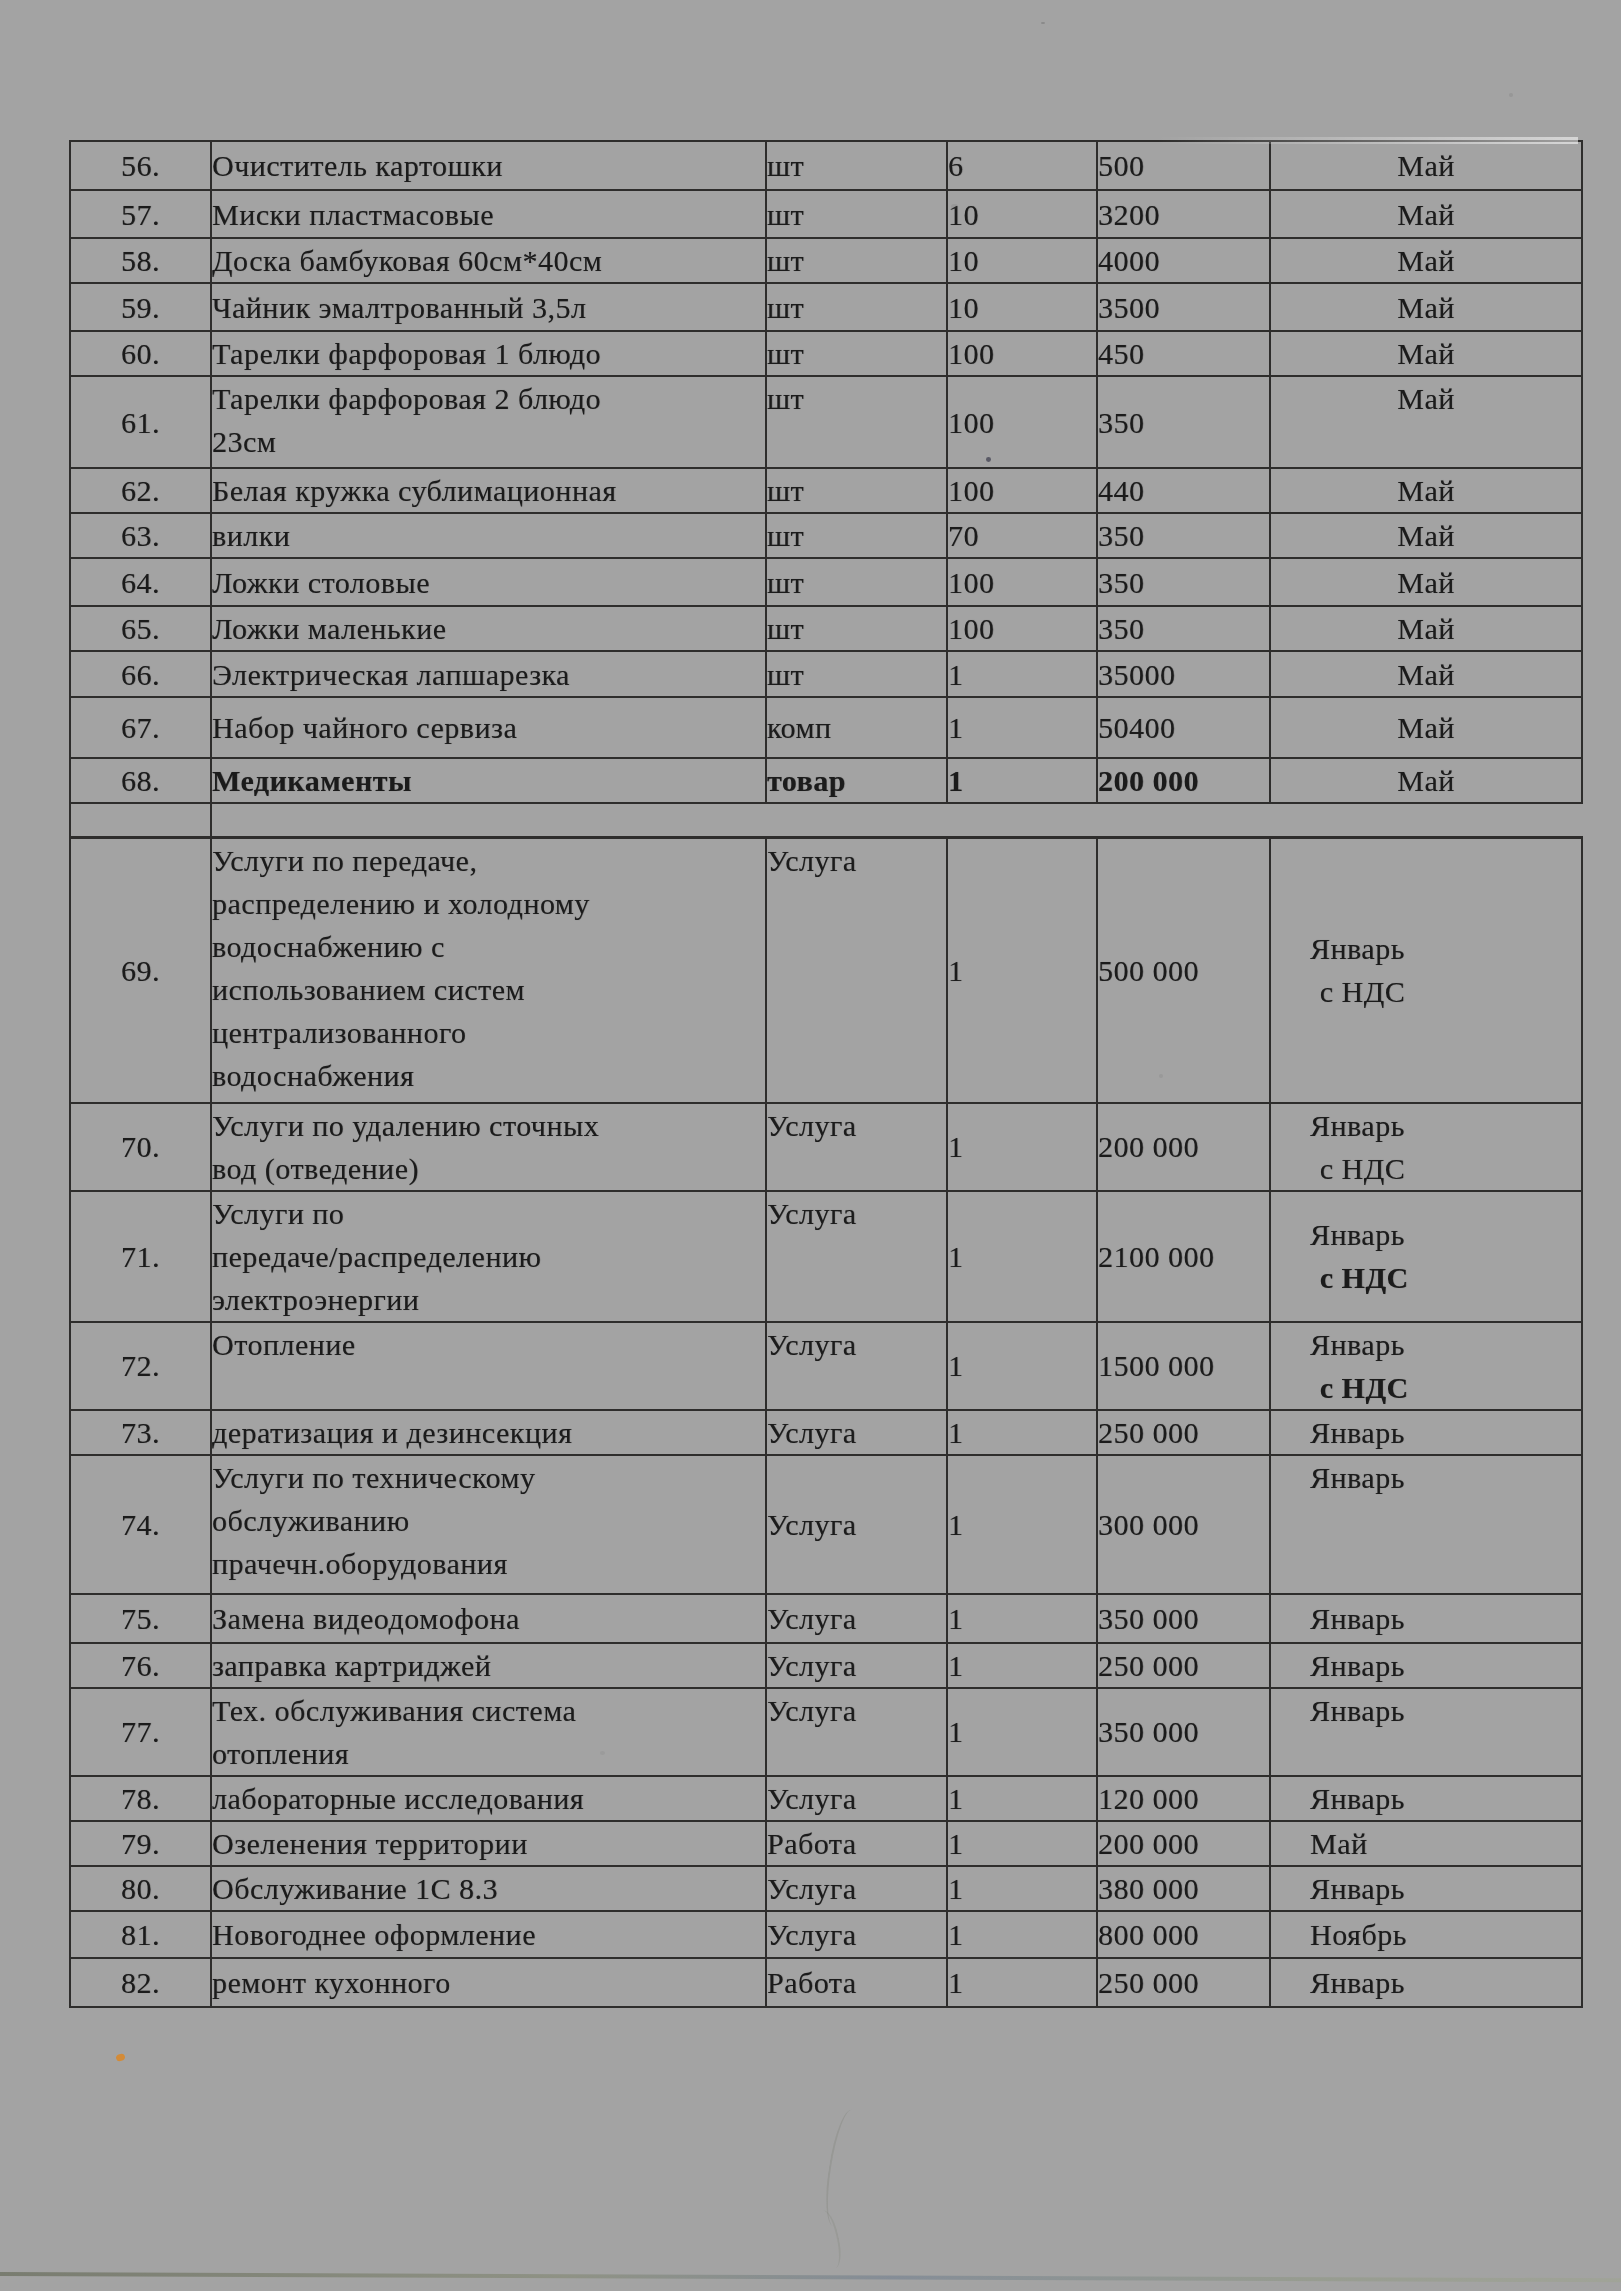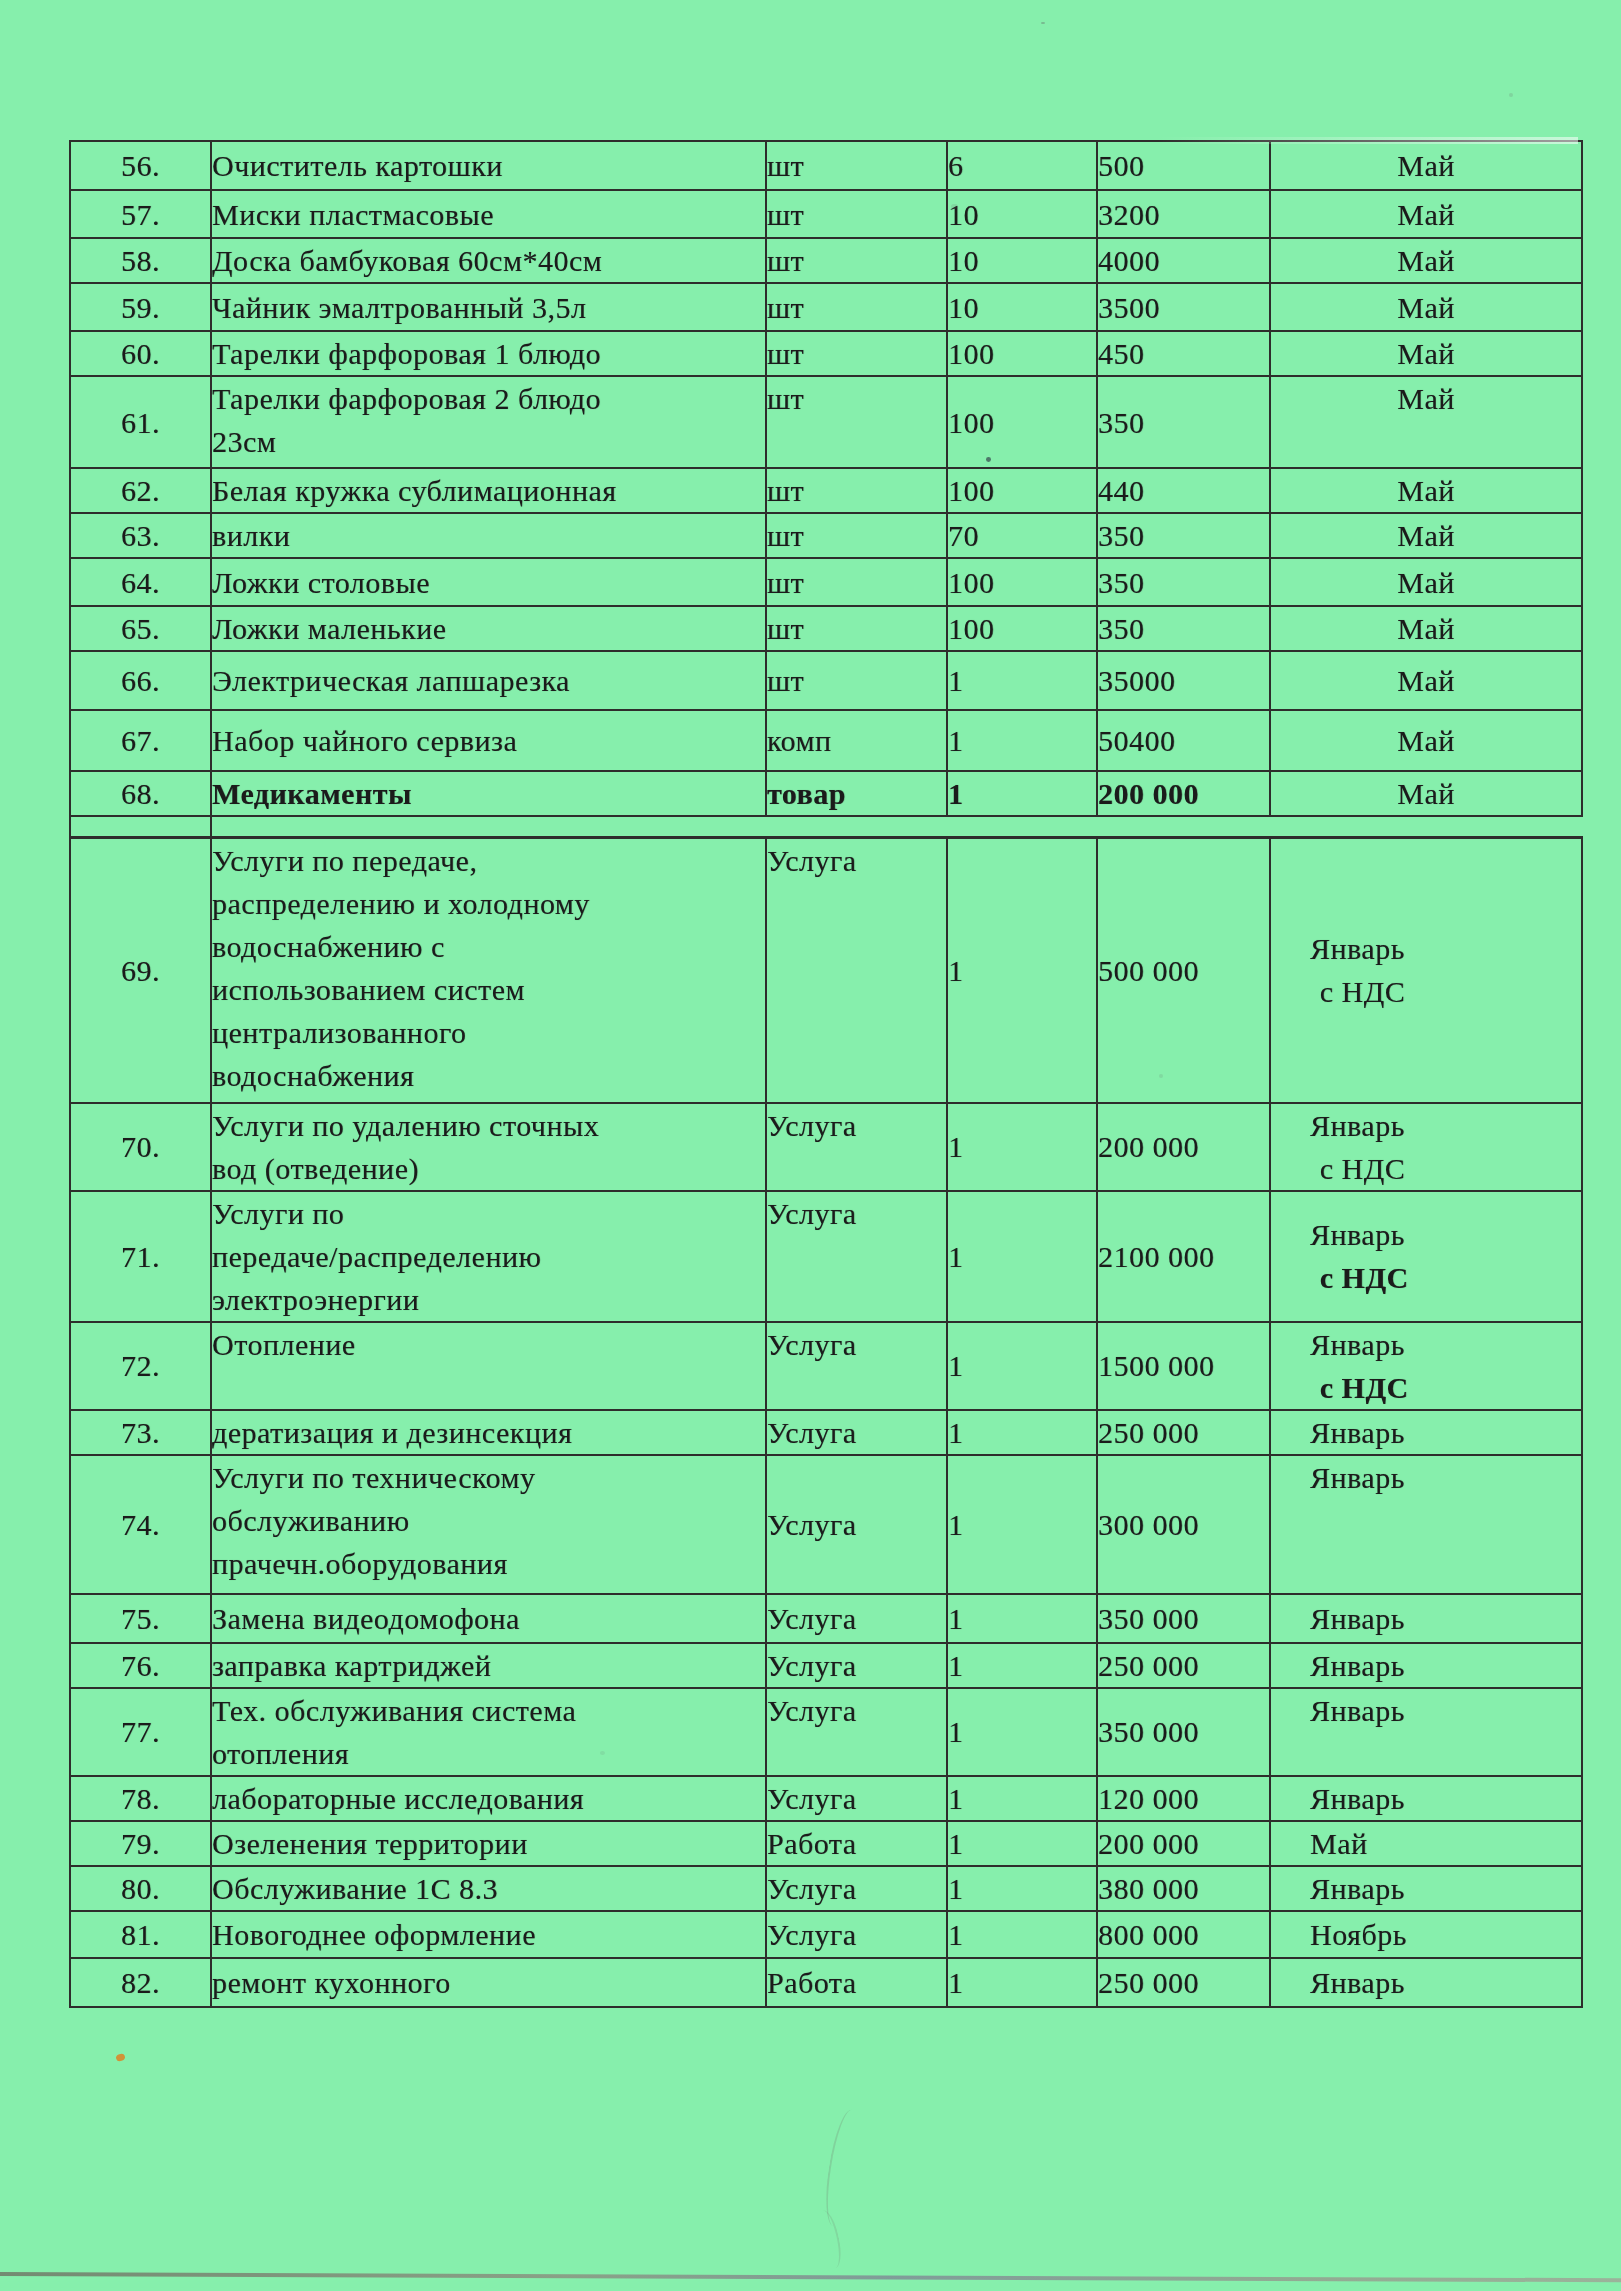--- a/index.html
+++ b/index.html
@@ -4,21 +4,21 @@
 <style>
   html,body{margin:0;padding:0;}
   body{
     width:1621px;height:2292px;
     background:#ffffff;
     position:relative;
     overflow:hidden;
     font-family:"Liberation Serif","DejaVu Serif",serif;
     color:#1b1b1b;
   }
-  .page{position:absolute;inset:0;background:#86efac;}
+  .page{position:absolute;inset:0;background:#a3a3a3;}
 
   table.doc-table{
     position:absolute;
     left:69px;
     width:1512px;
     border-collapse:collapse;
     table-layout:fixed;
     font-size:30px;
     letter-spacing:0.5px;
   }
@@ -201,21 +201,21 @@
         <tr style="height: 45px;">
           <td class="cnum vm">65.</td>
           <td class="cname vm">Ложки маленькие</td>
           <td class="cunit vm">шт</td>
           <td class="cqty vm">100</td>
           <td class="cprice vm">350</td>
           <td class="cmonth vm">
             <div>Май</div>
           </td>
         </tr>
-        <tr style="height: 59px;">
+        <tr style="height: 46px;">
           <td class="cnum vm">66.</td>
           <td class="cname vm">Электрическая лапшарезка</td>
           <td class="cunit vm">шт</td>
           <td class="cqty vm">1</td>
           <td class="cprice vm">35000</td>
           <td class="cmonth vm">
             <div>Май</div>
           </td>
         </tr>
         <tr style="height: 61px;">

